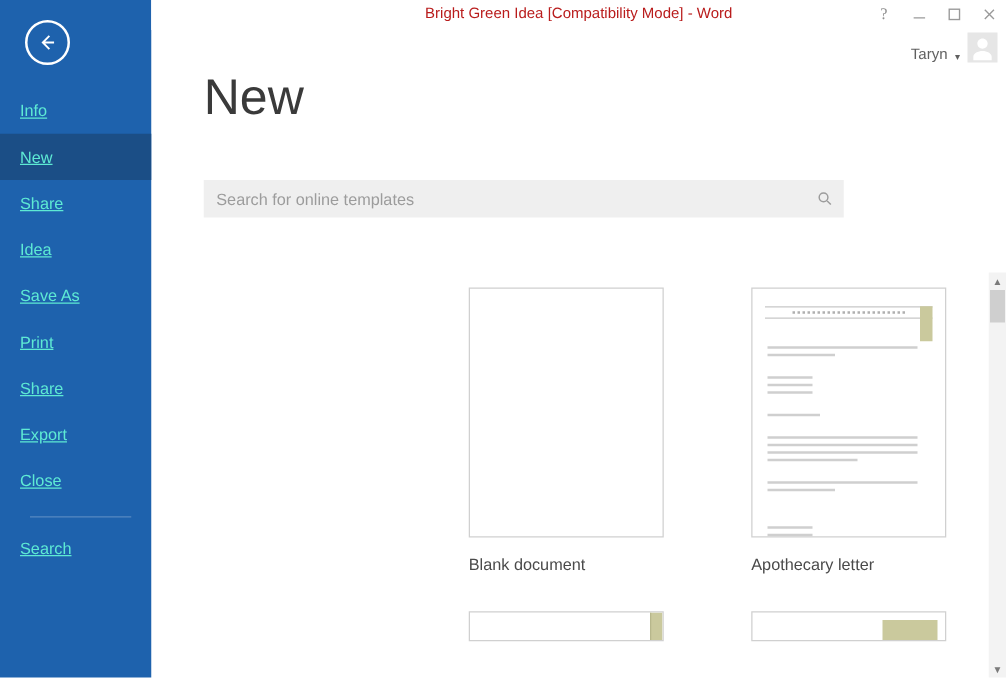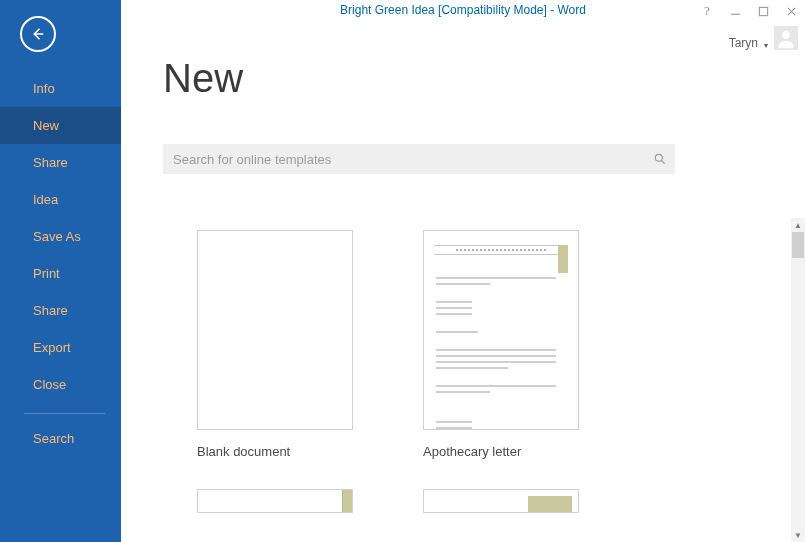--- a/index.html
+++ b/index.html
@@ -1,52 +1,52 @@
 <!DOCTYPE html>
 <html><head>
 <meta charset="utf-8">
 <style>
   * { box-sizing: border-box; margin: 0; padding: 0; font-family: "Segoe UI Light", "Segoe UI", Arial, sans-serif; }
   html, body { width: 805px; height: 542px; overflow: hidden; background: #fff; }
 
   
   .titlebar { position: absolute; top: 0; left: 0; right: 0; height: 24px; background: #fff; }
-  .titlebar-title { position: absolute; left: 0; right: 0; top: 3px; text-align: center; font-size: 12px; color: #0369a1; font-family: "Segoe UI", Arial, sans-serif; }
+  .titlebar-title { position: absolute; left: 0; right: 0; top: 3px; text-align: center; font-size: 12px; color: #b91c1c; font-family: "Segoe UI", Arial, sans-serif; }
   .win-controls { position: absolute; right: 0; top: 0; display: flex; }
   .win-btn { width: 28px; height: 22px; display: flex; align-items: center; justify-content: center; color: #8f8f8f; font-size: 13px; cursor: pointer; }
   .win-btn svg { width: 11px; height: 11px; stroke: #9a9a9a; fill: none; stroke-width: 1.2; }
 
   
   .user-row { position: absolute; right: 7px; top: 26px; display: flex; align-items: flex-end; gap: 6px; }
   .user-name { font-size: 12px; color: #606060; font-family: "Segoe UI", Arial, sans-serif; }
   .user-caret { font-size: 8px; color: #606060; }
   .avatar { width: 24px; height: 24px; background: #e6e6e6; display: flex; align-items: flex-end; justify-content: center; }
   .avatar svg { width: 22px; height: 22px; fill: #fff; }
 
   
   .sidebar { position: absolute; left: 0; top: 0; width: 121px; height: 542px; background: #1e62ad; }
   .back-btn { width: 36px; height: 36px; border: 2px solid #fff; border-radius: 50%; margin: 16px 0 0 20px; display: flex; align-items: center; justify-content: center; cursor: pointer; }
   .back-btn svg { width: 18px; height: 18px; stroke: #fff; fill: none; stroke-width: 2; }
   .nav { margin-top: 18px; }
-  .nav-item { padding: 11px 0 11px 33px; color: #fdba74; font-size: 13px; font-family: "Segoe UI", Arial, sans-serif; cursor: pointer; }
+  .nav-item { padding: 11px 0 11px 16px; color: #5eead4; font-size: 13px; font-family: "Segoe UI", Arial, sans-serif; cursor: pointer; text-decoration: underline; }
   .nav-item.selected { background: #1b4e86; }
   .nav-divider { height: 1px; background: rgba(255,255,255,0.25); margin: 10px 16px 6px 24px; }
 
   
   .main { position: absolute; left: 121px; top: 0; right: 0; bottom: 0; }
   .heading { position: absolute; left: 42px; top: 56px; font-size: 40px; font-weight: 300; color: #3a3a3a; }
   .search-wrap { position: absolute; left: 42px; top: 144px; width: 512px; height: 30px; background: #efefef; display: flex; align-items: center; }
   .search-input { flex: 1; border: none; background: transparent; outline: none; font-size: 13px; padding: 0 10px; color: #444; font-family: "Segoe UI", Arial, sans-serif; }
   .search-input::placeholder { color: #9c9c9c; }
   .search-btn { width: 30px; height: 30px; display: flex; align-items: center; justify-content: center; cursor: pointer; }
   .search-btn svg { width: 14px; height: 14px; stroke: #9c9c9c; fill: none; stroke-width: 2; }
 
   
   .gallery { position: absolute; left: 42px; right: 14px; top: 218px; bottom: 0; overflow: hidden; }
-  .gallery-inner { display: flex; flex-wrap: wrap; gap: 30px 70px; padding: 12px 34px 0 34px; }
+  .gallery-inner { display: flex; flex-wrap: wrap; gap: 30px 70px; padding: 12px 34px 0 34px; justify-content: flex-end; }
   .tpl { width: 156px; cursor: pointer; }
   .thumb { width: 156px; height: 200px; border: 1px solid #d0d0d0; background: #fff; position: relative; }
   .tpl-label { margin-top: 14px; font-size: 13px; color: #4a4a4a; font-family: "Segoe UI", Arial, sans-serif; }
 
   
   .apoth-bar { position: absolute; top: 14px; left: 10px; right: 10px; height: 10px; border-top: 1px solid #c7c7c7; border-bottom: 1px solid #c7c7c7; display:flex; align-items:center; justify-content:center; }
   .apoth-bar::after{ content:""; width: 90px; border-top: 2px dotted #b0b0b0; }
   .apoth-accent { position: absolute; top: 14px; right: 10px; width: 10px; height: 28px; background: #cac99d; }
   .apoth-lines { position: absolute; top: 46px; left: 12px; right: 22px; }
   .apoth-lines div { height: 2px; background: #cfcfcf; margin-bottom: 4px; }

